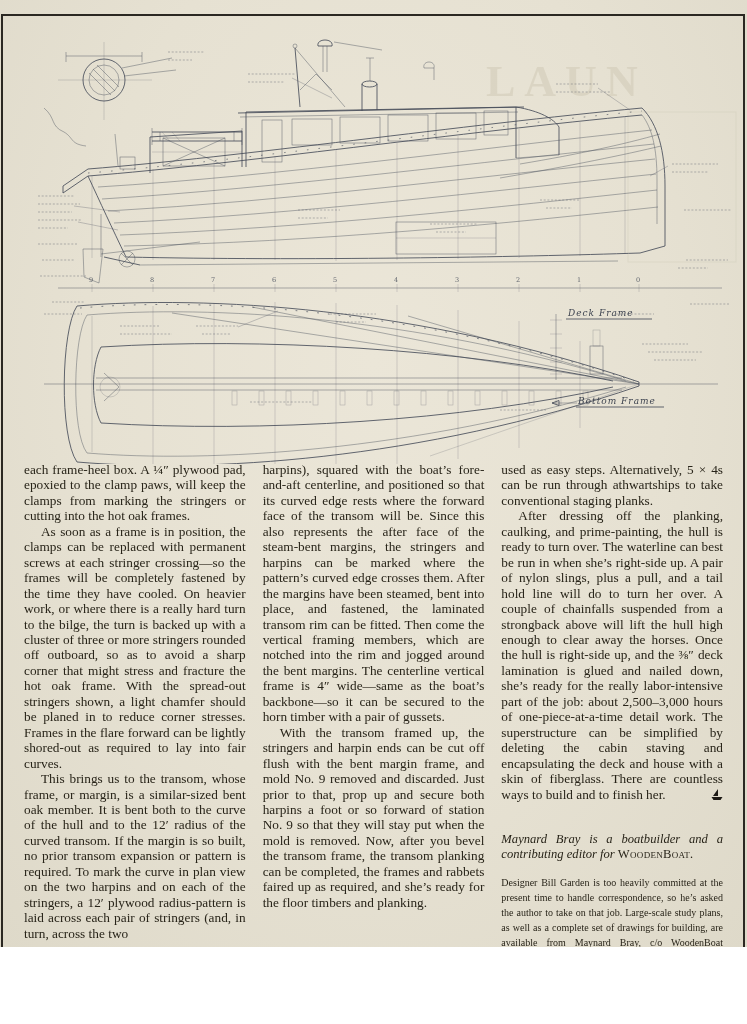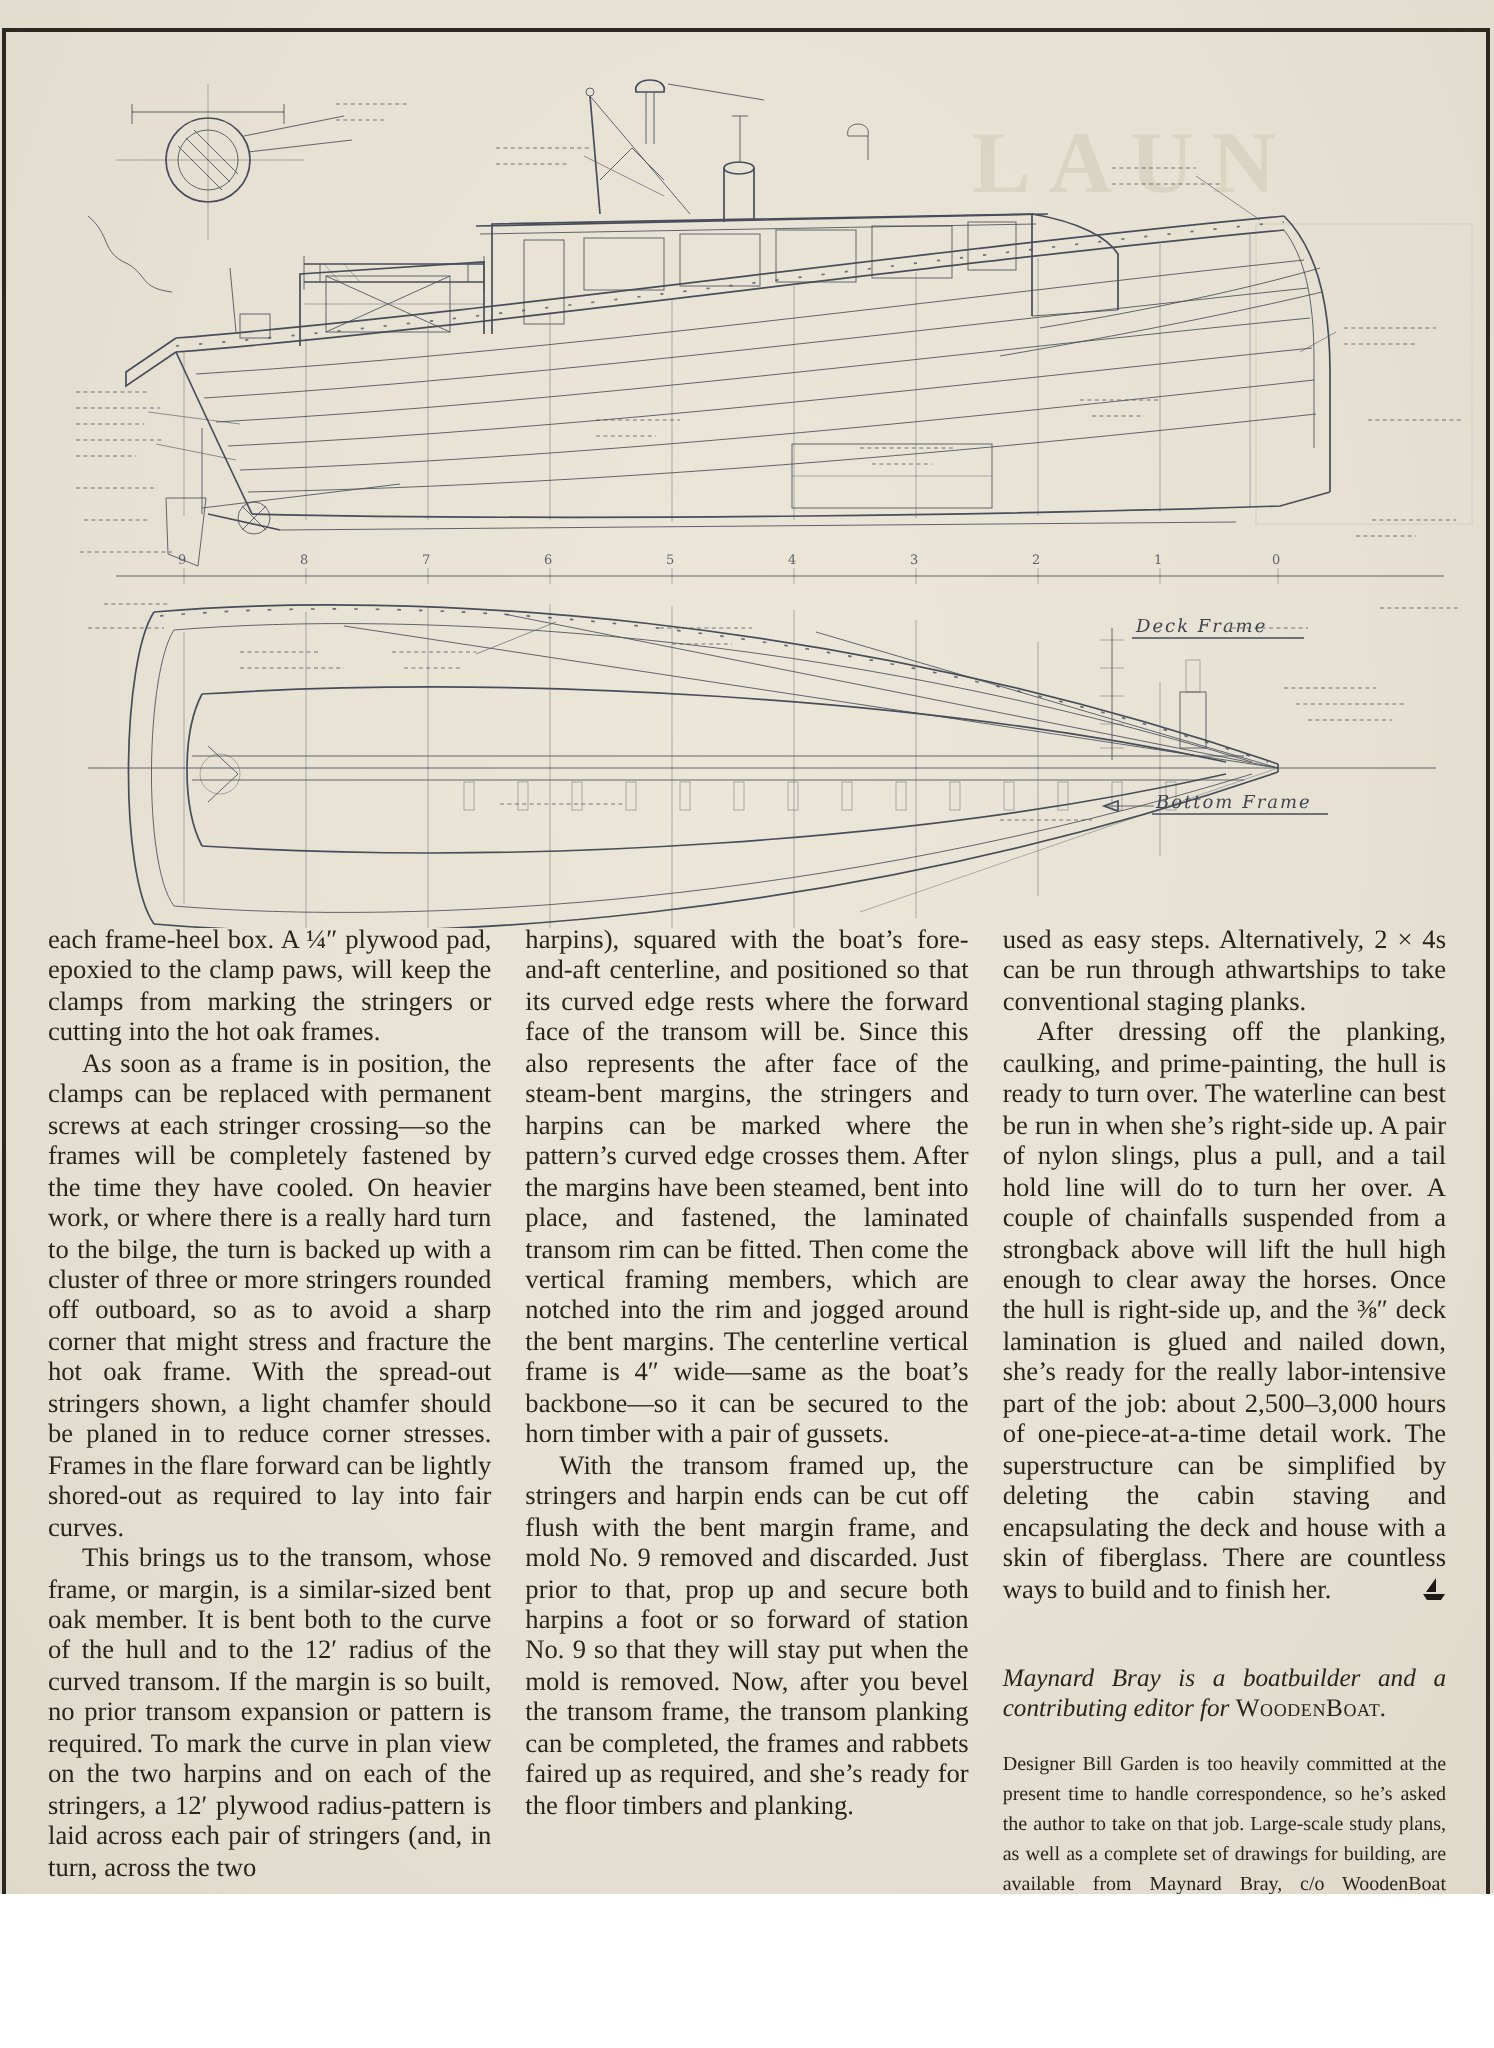--- a/index.html
+++ b/index.html
@@ -256,21 +256,21 @@
       <p>As soon as a frame is in position, the clamps can be replaced with permanent screws at each stringer crossing—so the frames will be completely fastened by the time they have cooled. On heavier work, or where there is a really hard turn to the bilge, the turn is backed up with a cluster of three or more stringers rounded off outboard, so as to avoid a sharp corner that might stress and fracture the hot oak frame. With the spread-out stringers shown, a light chamfer should be planed in to reduce corner stresses. Frames in the flare forward can be lightly shored-out as required to lay into fair curves.</p>
       <p>This brings us to the transom, whose frame, or margin, is a similar-sized bent oak member. It is bent both to the curve of the hull and to the 12′ radius of the curved transom. If the margin is so built, no prior transom expansion or pattern is required. To mark the curve in plan view on the two harpins and on each of the stringers, a 12′ plywood radius-pattern is laid across each pair of stringers (and, in turn, across the two</p>
     </div>
 
     <div class="col">
       <p class="cont">harpins), squared with the boat’s fore-and-aft centerline, and positioned so that its curved edge rests where the forward face of the transom will be. Since this also represents the after face of the steam-bent margins, the stringers and harpins can be marked where the pattern’s curved edge crosses them. After the margins have been steamed, bent into place, and fastened, the laminated transom rim can be fitted. Then come the vertical framing members, which are notched into the rim and jogged around the bent margins. The centerline vertical frame is 4″ wide—same as the boat’s backbone—so it can be secured to the horn timber with a pair of gussets.</p>
       <p>With the transom framed up, the stringers and harpin ends can be cut off flush with the bent margin frame, and mold No. 9 removed and discarded. Just prior to that, prop up and secure both harpins a foot or so forward of station No. 9 so that they will stay put when the mold is removed. Now, after you bevel the transom frame, the transom planking can be completed, the frames and rabbets faired up as required, and she’s ready for the floor timbers and planking.</p>
     </div>
 
     <div class="col">
-      <p class="cont">used as easy steps. Alternatively, 2 × 4s can be run through athwartships to take conventional staging planks.</p>
+      <p class="cont">used as easy steps. Alternatively, 5 × 4s can be run through athwartships to take conventional staging planks.</p>
       <p class="last">
         <span>After dressing off the planking, caulking, and prime-painting, the hull is ready to turn over. The waterline can best be run in when she’s right-side up. A pair of nylon slings, plus a pull, and a tail hold line will do to turn her over. A couple of chainfalls suspended from a strongback above will lift the hull high enough to clear away the horses. Once the hull is right-side up, and the ⅜″ deck lamination is glued and nailed down, she’s ready for the really labor-intensive part of the job: about 2,500–3,000 hours of one-piece-at-a-time detail work. The superstructure can be simplified by deleting the cabin staving and encapsulating the deck and house with a skin of fiberglass. There are countless ways to build and to finish her.</span>
         <svg class="endmark" width="12" height="11" viewBox="0 0 12 11">
           <path d="M2,7 L7,0 L7,7 Z M0.5,8 L11.5,8 L9.5,11 L2.5,11 Z" fill="#1d1a15"></path>
         </svg>
       </p>
       <p class="bio">
         <span>Maynard Bray is a boatbuilder and a contributing editor for </span><span class="journal">WoodenBoat</span><span>.</span>
       </p>
       <p class="note">Designer Bill Garden is too heavily committed at the present time to handle correspondence, so he’s asked the author to take on that job. Large-scale study plans, as well as a complete set of drawings for building, are available from Maynard Bray, c/o WoodenBoat Publications, P.O. Box 78, Brooklin, ME 04616.</p>

